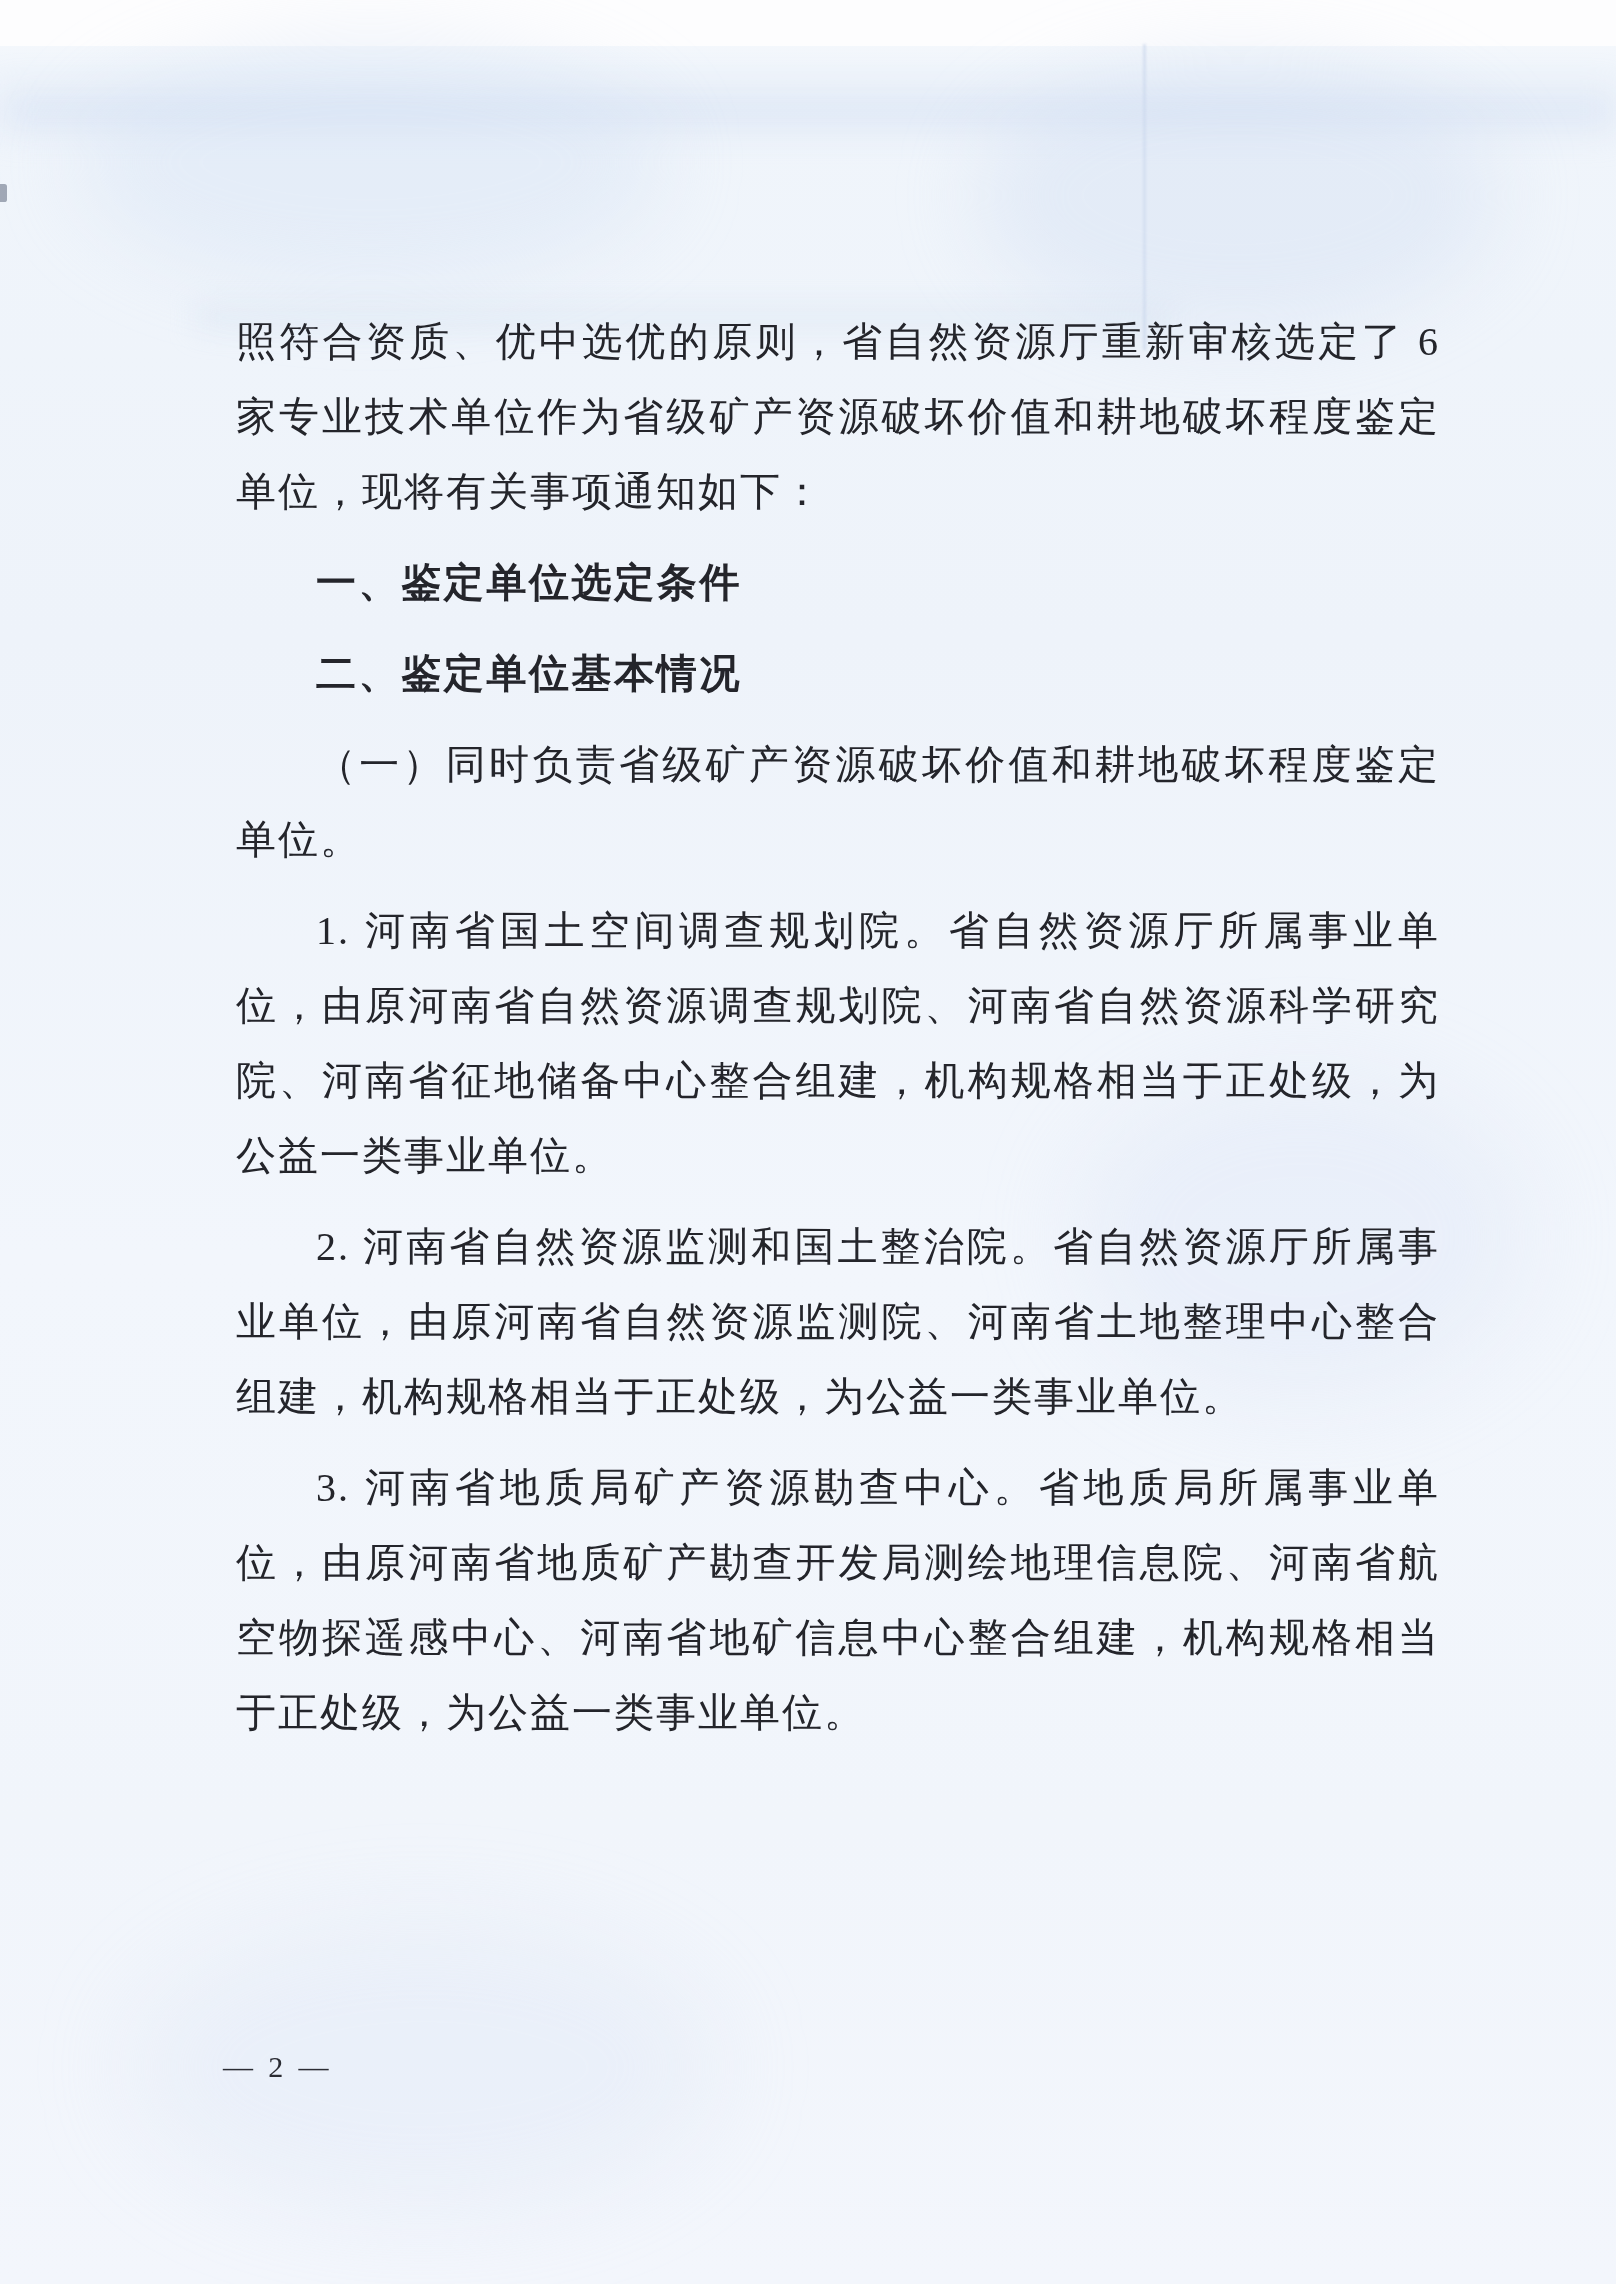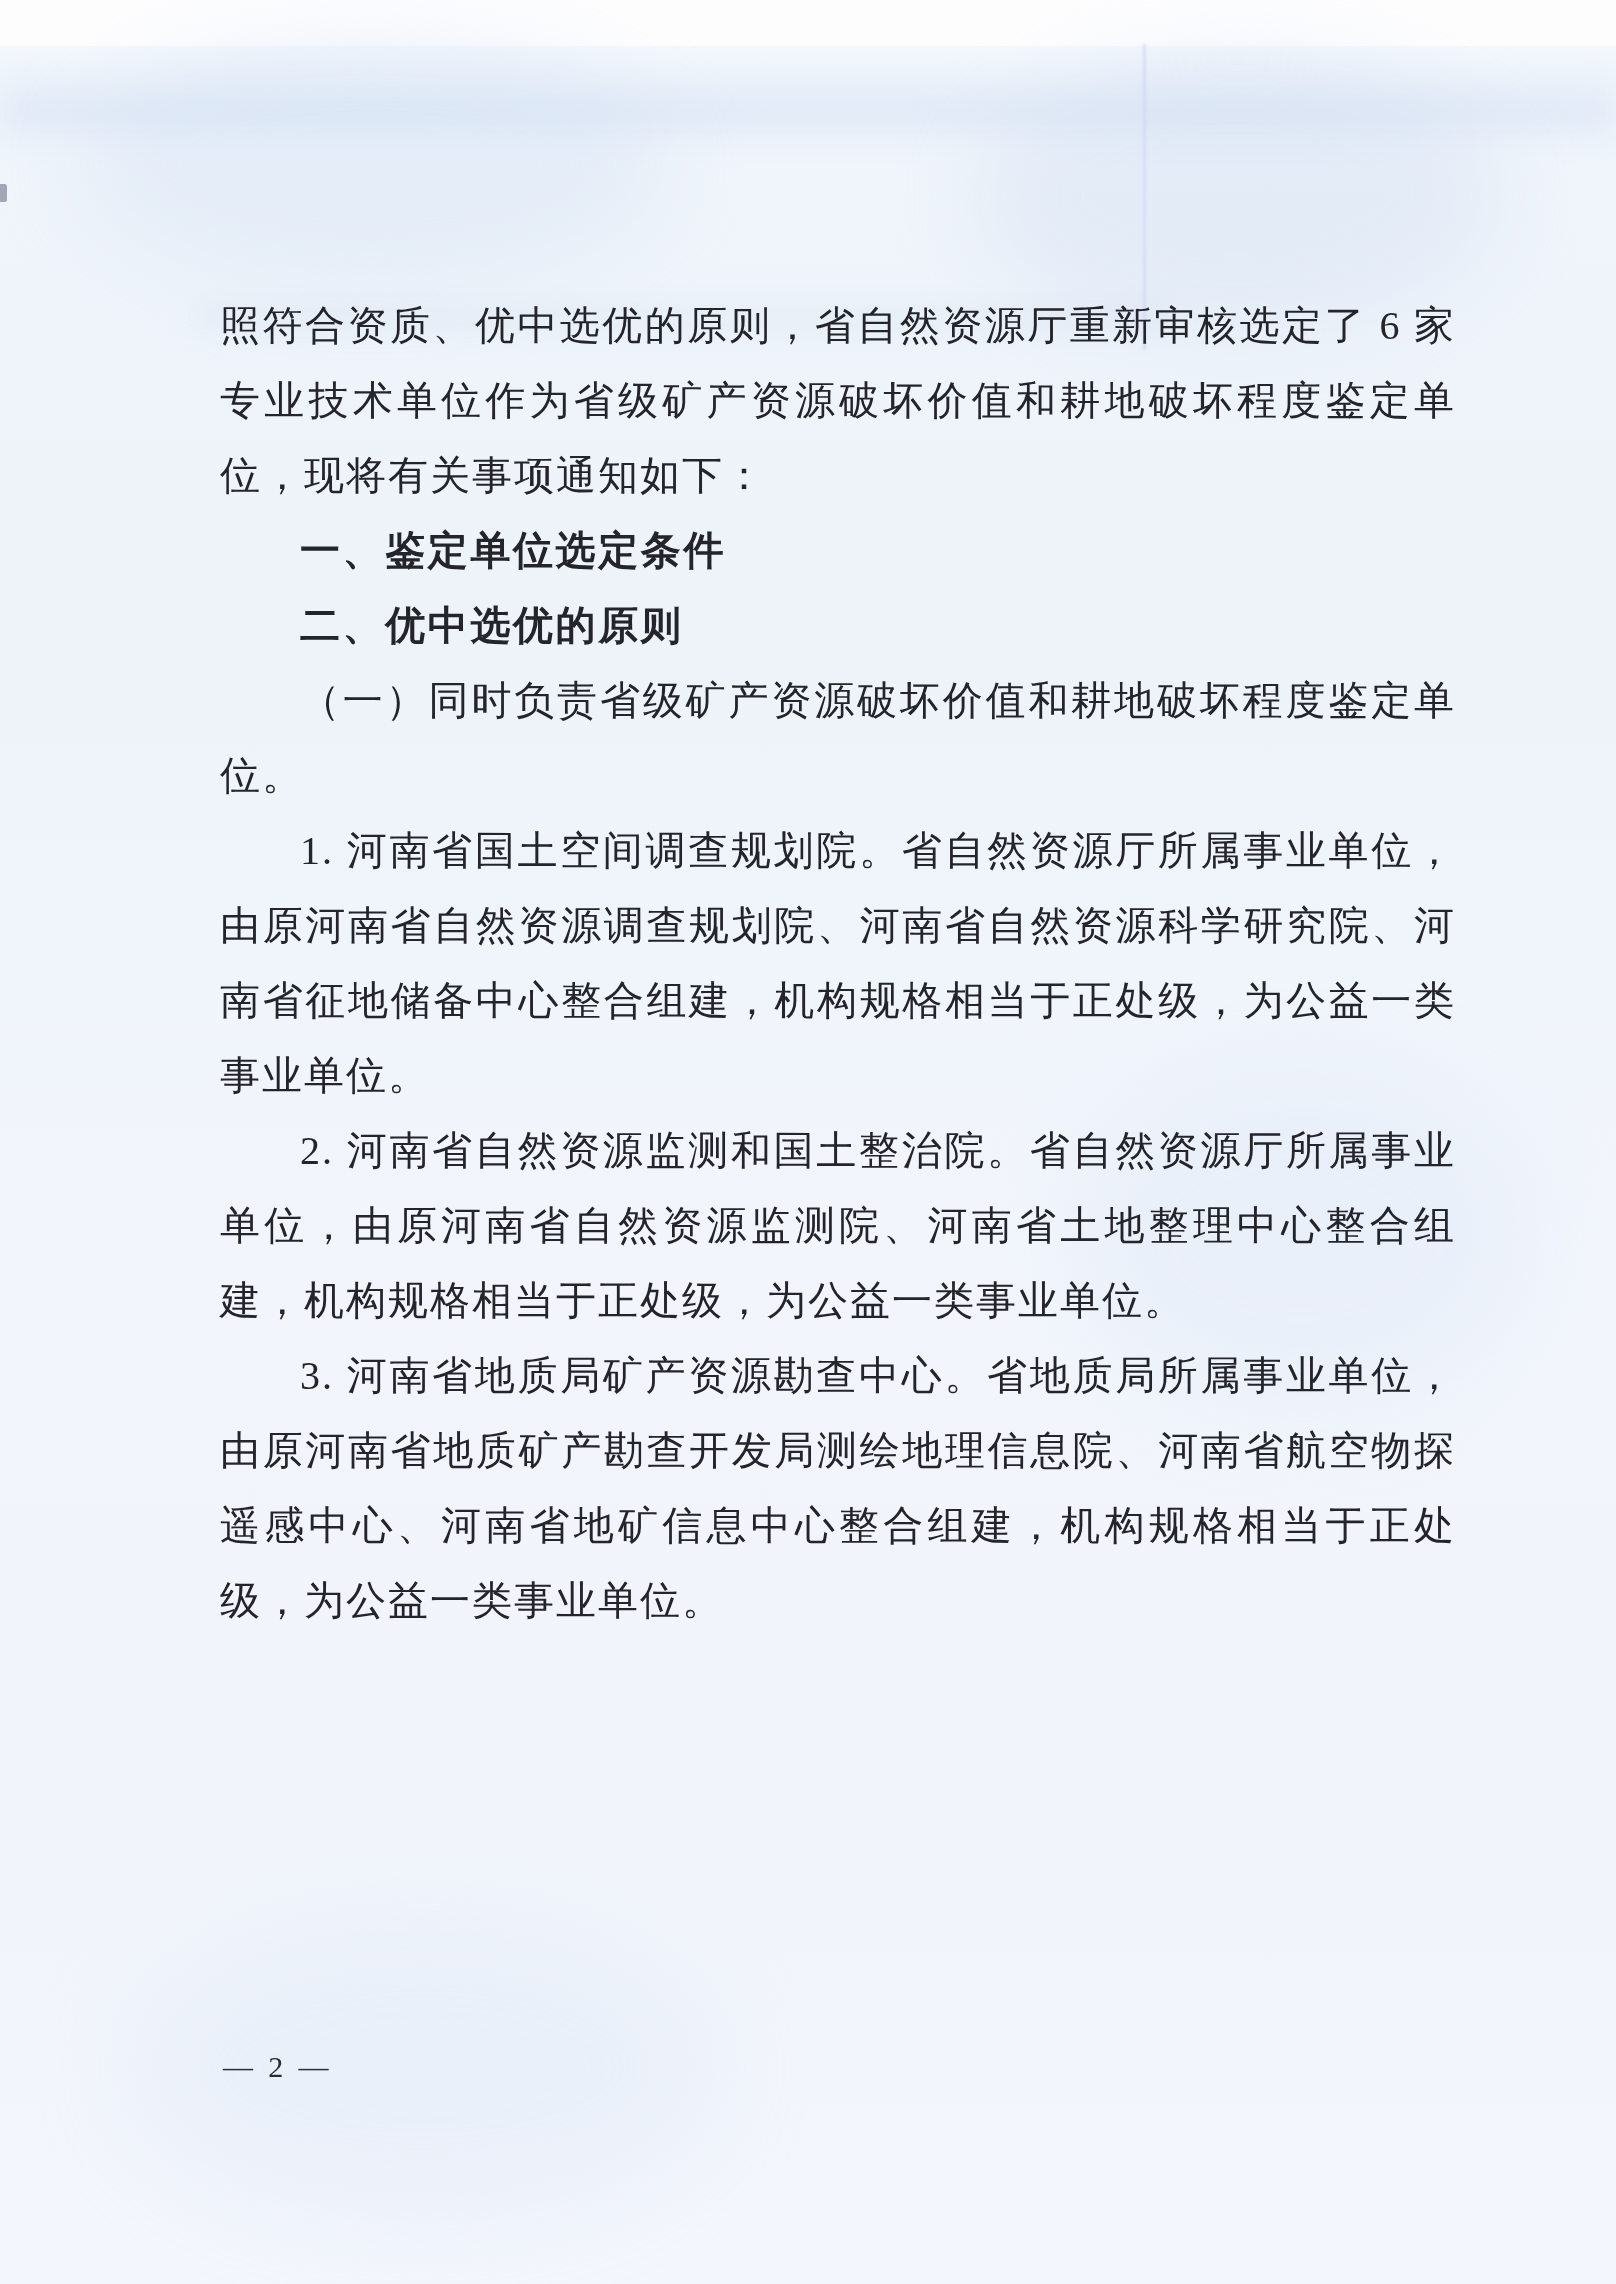--- a/index.html
+++ b/index.html
@@ -72,21 +72,21 @@
     position: absolute;
     left: 220px;
     top: 288px;
     width: 1236px;
     font-size: 40px;
     line-height: 75px;
     letter-spacing: 2px;
     text-align: justify;
     color: #24252b;
   }
-  .doc-body p { margin: 0; }
+  .doc-body p { margin: 16px; }
   .p-indent { text-indent: 2em; }
   .p-heading {
     font-family: Liberation Sans, sans-serif;
     font-weight: 700;
     text-indent: 2em;
     letter-spacing: 2.6px;
   }
   .page-number {
     position: absolute;
     left: 223px;
@@ -108,21 +108,21 @@
   <div class="tex tex-vline"></div>
   <div class="tex tex-blob1"></div>
   <div class="tex tex-blob2"></div>
   <div class="tex tex-blob3"></div>
   <div class="tex tex-blob4"></div>
   <div class="tex tex-edgemark"></div>
 
   <div class="doc-body">
     <p>照符合资质、优中选优的原则，省自然资源厅重新审核选定了 6 家专业技术单位作为省级矿产资源破坏价值和耕地破坏程度鉴定单位，现将有关事项通知如下：</p>
     <p class="p-heading">一、鉴定单位选定条件</p>
-    <p class="p-heading">二、优中选优的原则</p>
+    <p class="p-heading">二、鉴定单位基本情况</p>
     <p class="p-indent">（一）同时负责省级矿产资源破坏价值和耕地破坏程度鉴定单位。</p>
     <p class="p-indent">1. 河南省国土空间调查规划院。省自然资源厅所属事业单位，由原河南省自然资源调查规划院、河南省自然资源科学研究院、河南省征地储备中心整合组建，机构规格相当于正处级，为公益一类事业单位。</p>
     <p class="p-indent">2. 河南省自然资源监测和国土整治院。省自然资源厅所属事业单位，由原河南省自然资源监测院、河南省土地整理中心整合组建，机构规格相当于正处级，为公益一类事业单位。</p>
     <p class="p-indent">3. 河南省地质局矿产资源勘查中心。省地质局所属事业单位，由原河南省地质矿产勘查开发局测绘地理信息院、河南省航空物探遥感中心、河南省地矿信息中心整合组建，机构规格相当于正处级，为公益一类事业单位。</p>
   </div>
 
   <div class="page-number">— 2 —</div>
 
 </div>
 

